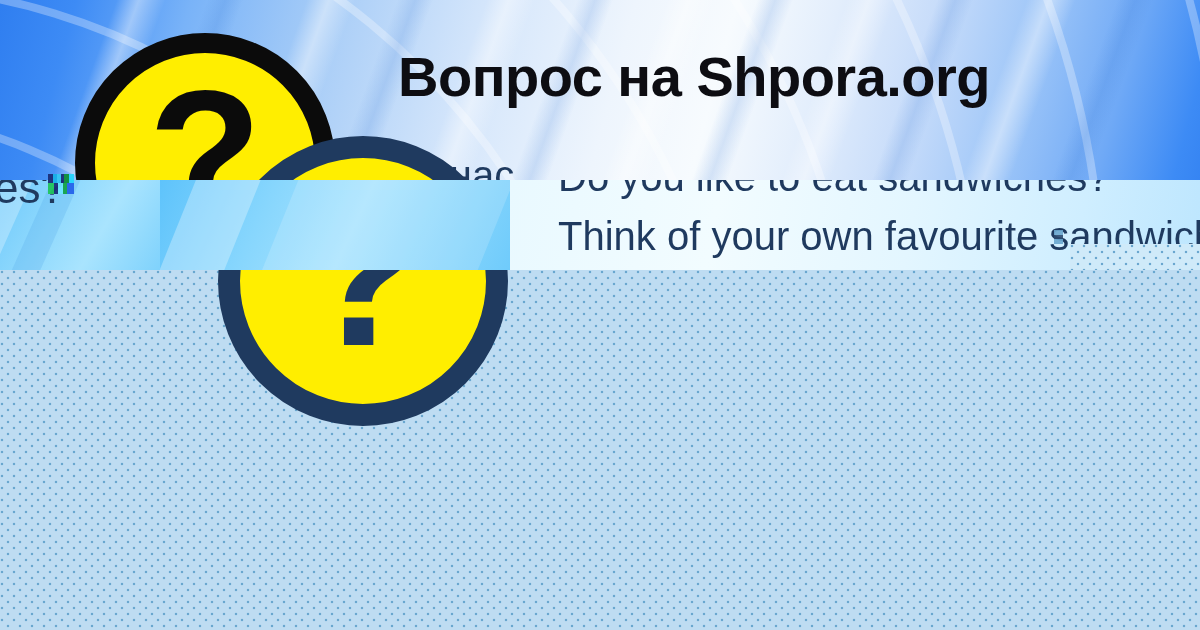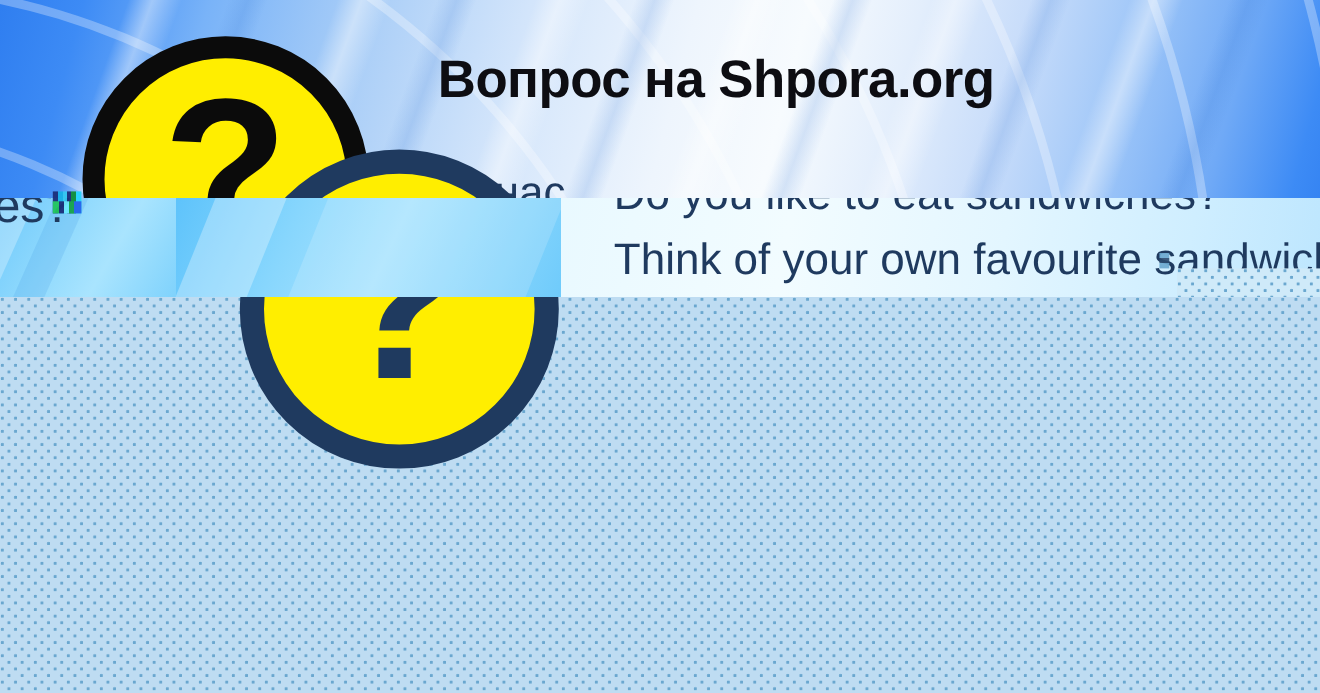--- a/index.html
+++ b/index.html
@@ -121,21 +121,21 @@
     padding-bottom:16px;
   }
 
   
   .title {
     position:absolute;
     left:398px; top:46px;
     width:760px;
     font-family:"Liberation Sans", sans-serif;
     font-weight:700;
-    font-size:48px;
+    font-size:56px;
     line-height:1.12;
     color:#0d0d12;
     letter-spacing:-0.5px;
     white-space:nowrap;
   }
 
   
   .subline-ru {
     position:absolute;
     left:398px; top:152px;

